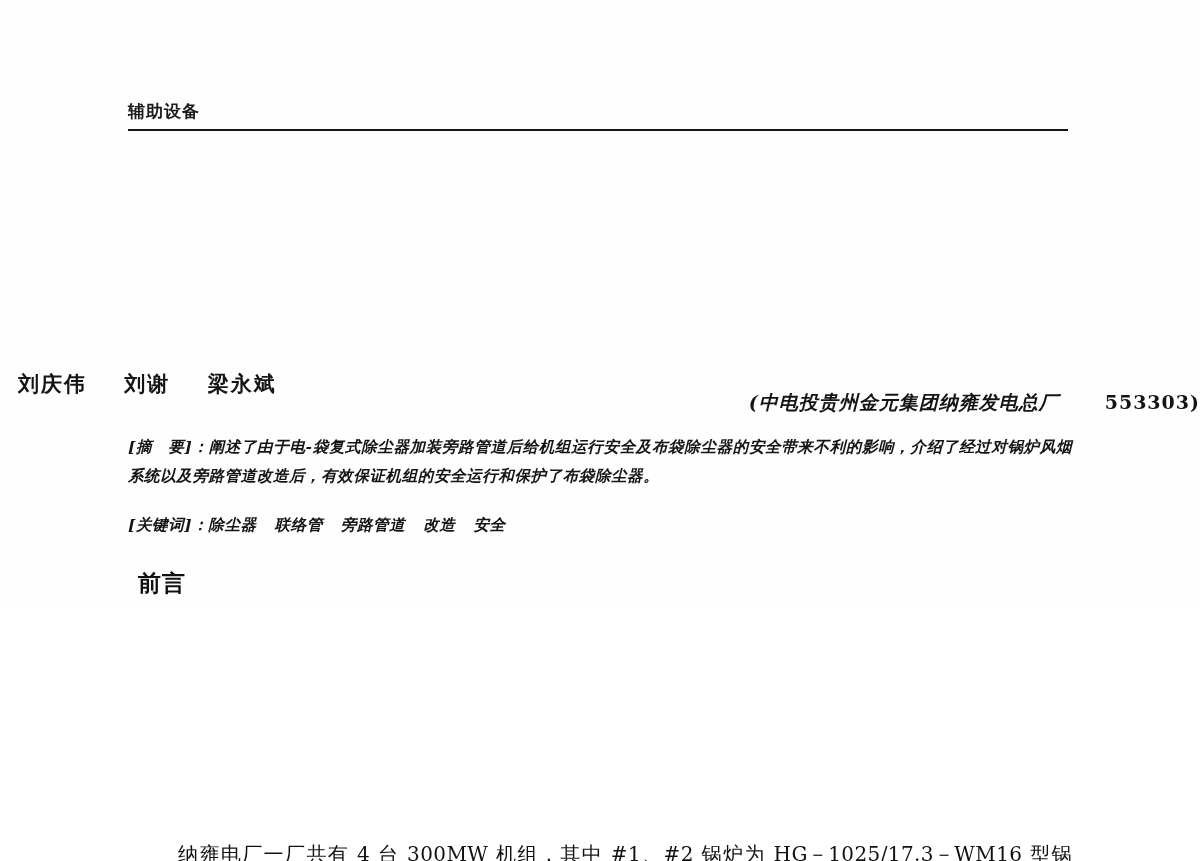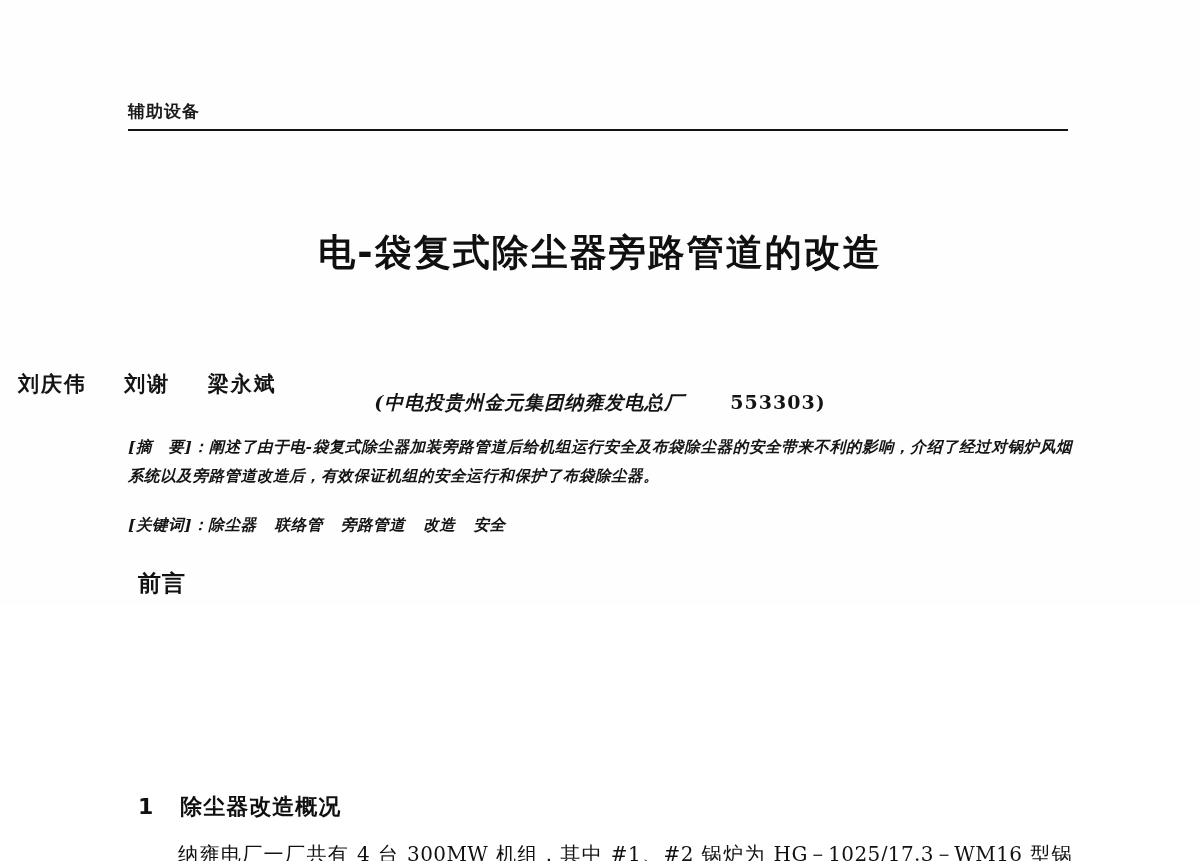--- a/index.html
+++ b/index.html
@@ -78,21 +78,21 @@
     margin-top: 30px;
   }
   .authors span { margin: 0 14px; }
 
   
   .affiliation {
     position: absolute;
     left: 0;
     top: 390px;
     width: 1200px;
-    text-align: center;
+    text-align: right;
     font-family: "DejaVu Serif", "Liberation Serif", serif;
     font-size: 19px;
     font-weight: bold;
     font-style: italic;
     letter-spacing: 1px;
     color: #141414;
   }
   .affiliation .code { margin-left: 46px; font-style: normal; }
 
   
@@ -166,21 +166,20 @@
 </head>
 <body>
 
 <div class="page">
 
   <div class="running-head">
     <span class="rh-text">辅助设备</span>
   </div>
   <div class="rh-rule"></div>
 
-  <div class="title">电-袋复式除尘器旁路管道的改造</div>
 
   <div class="authors">
     <span>刘庆伟</span>
     <span>刘谢</span>
     <span>梁永斌</span>
   </div>
 
   <div class="affiliation">
     <span>(中电投贵州金元集团纳雍发电总厂</span><span class="code">553303)</span>
   </div>
@@ -188,18 +187,15 @@
   <div class="abstract">
     <span class="lbl">[摘　要]：</span><span>阐述了由于电-袋复式除尘器加装旁路管道后给机组运行安全及布袋除尘器的安全带来不利的影响，介绍了经过对锅炉风烟系统以及旁路管道改造后，有效保证机组的安全运行和保护了布袋除尘器。</span>
   </div>
 
   <div class="keywords">
     <span class="lbl">[关键词]：</span><span class="kw">除尘器</span><span class="kw">联络管</span><span class="kw">旁路管道</span><span class="kw">改造</span><span class="kw">安全</span>
   </div>
 
   <div class="sec-heading sec-preface">前言</div>
 
-  <div class="sec-heading sec-one">
-    <span class="num">1</span><span>除尘器改造概况</span>
-  </div>
   <div class="body-para p2">纳雍电厂一厂共有 4 台 300MW 机组，其中 #1、#2 锅炉为 HG－1025/17.3－WM16 型锅炉，</div>
 
 </div>
 
 </body></html>

